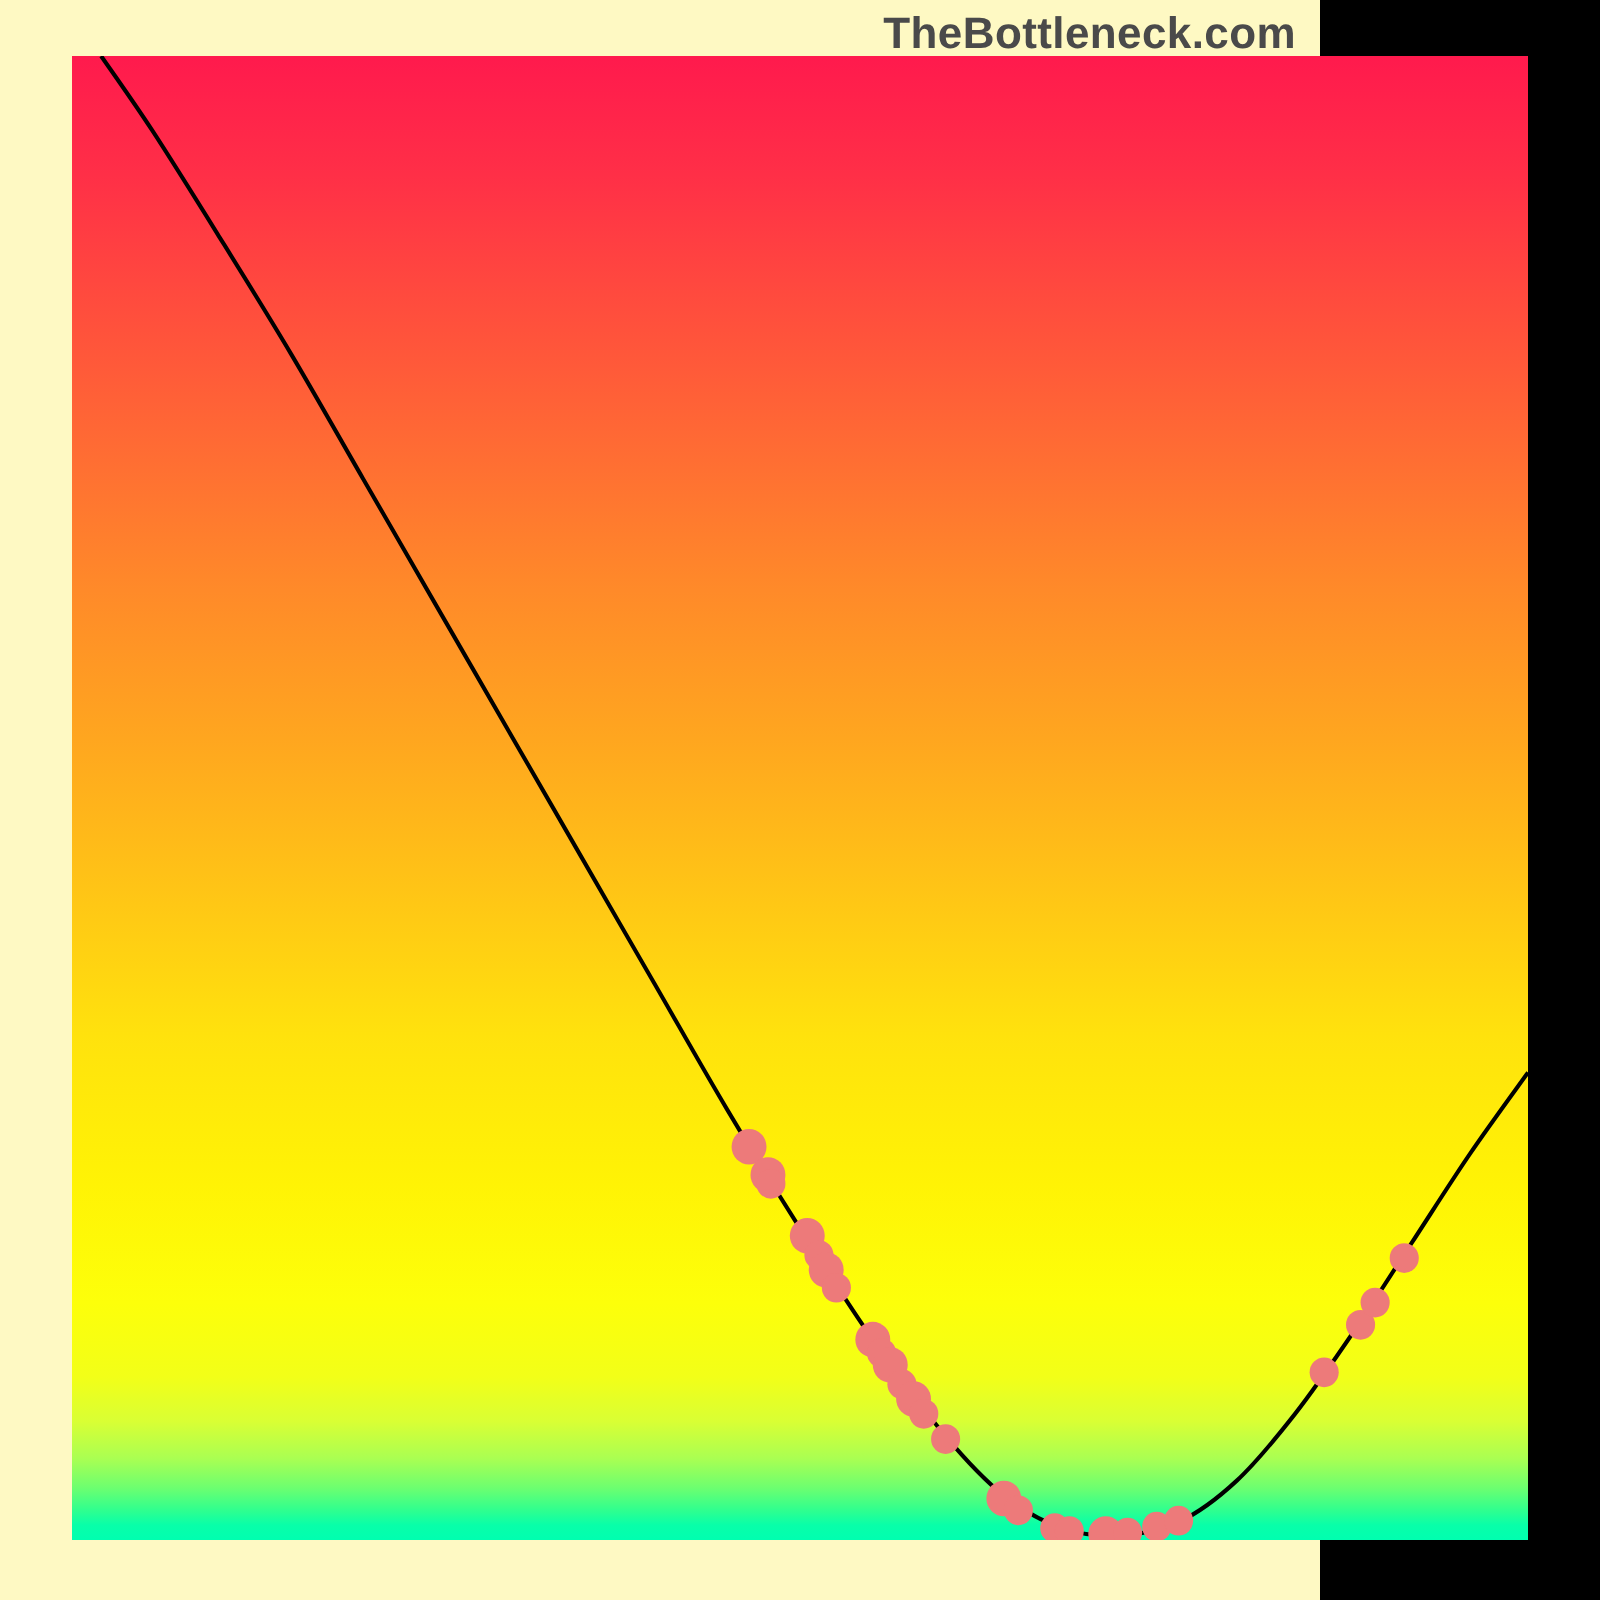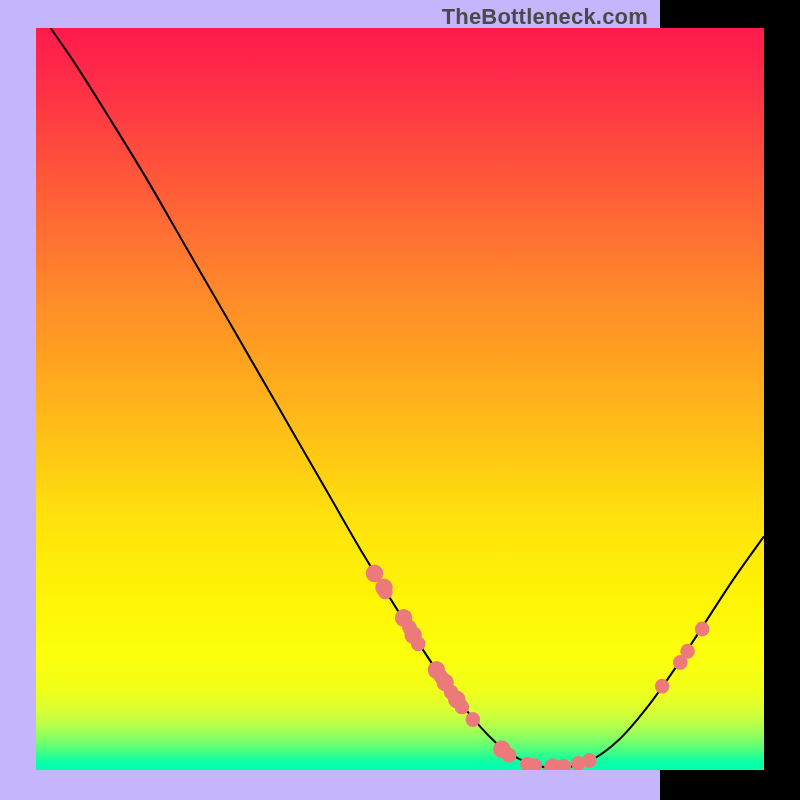--- a/index.html
+++ b/index.html
@@ -8,21 +8,21 @@
     width: 800px;
     height: 800px;
     background: #000;
     font-family: Arial, Helvetica, sans-serif;
     overflow: hidden;
   }
   .frame {
     position: relative;
     width: 660px;
     height: 800px;
-    background: #c4b5fd;
+    background: #fef9c3;
   }
   .watermark {
     position: absolute;
     top: 4px;
     right: 12px;
     color: #4a4a4a;
     font-size: 22px;
     font-weight: 600;
     letter-spacing: 0.2px;
     z-index: 10;

